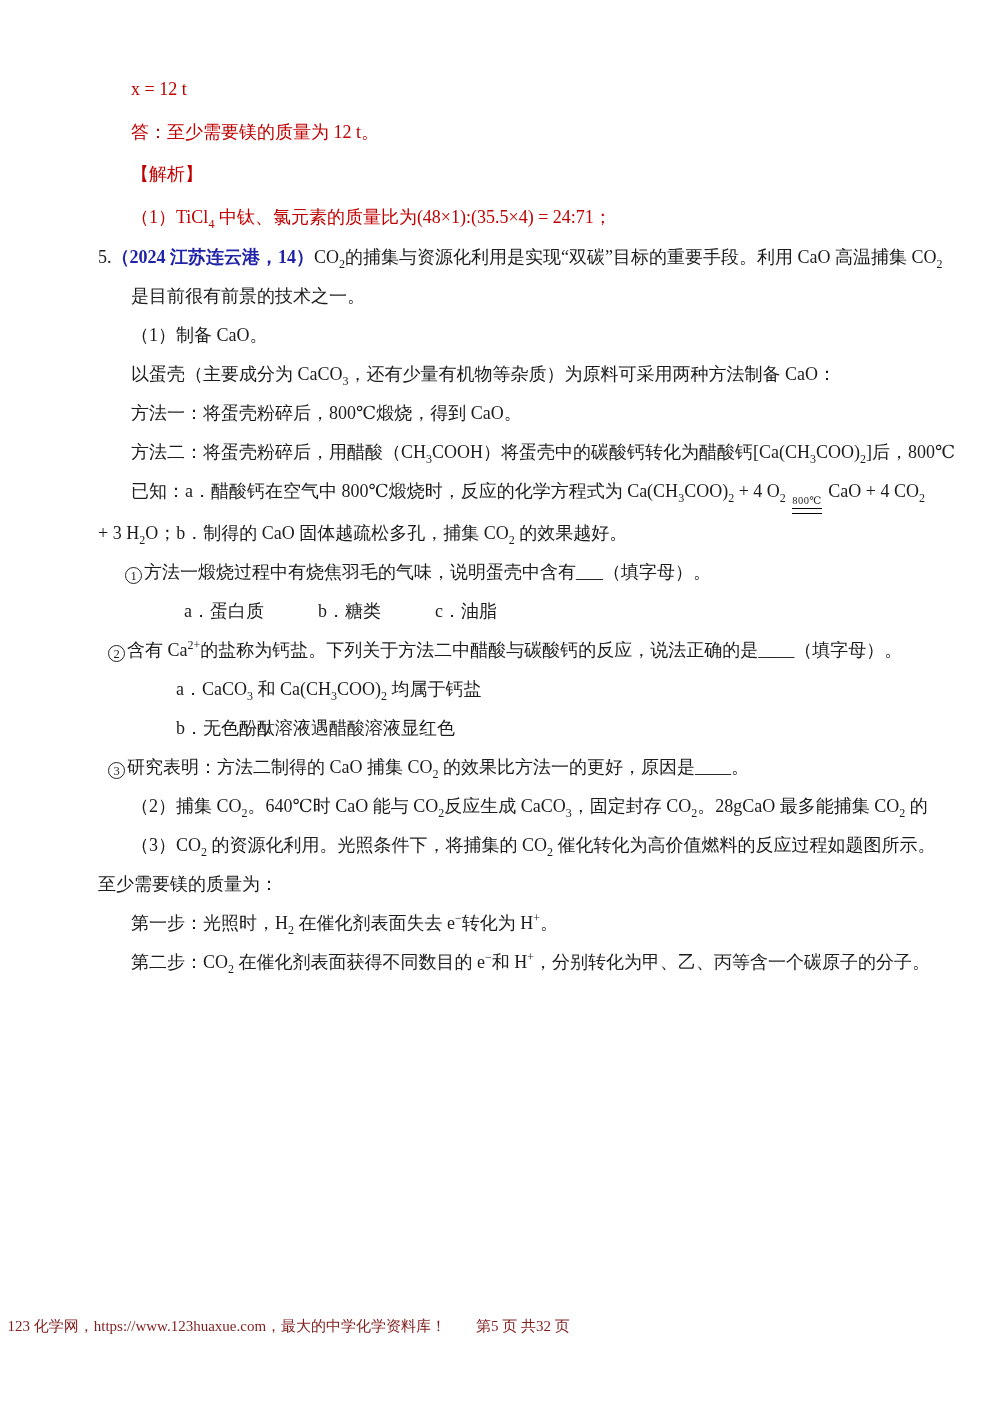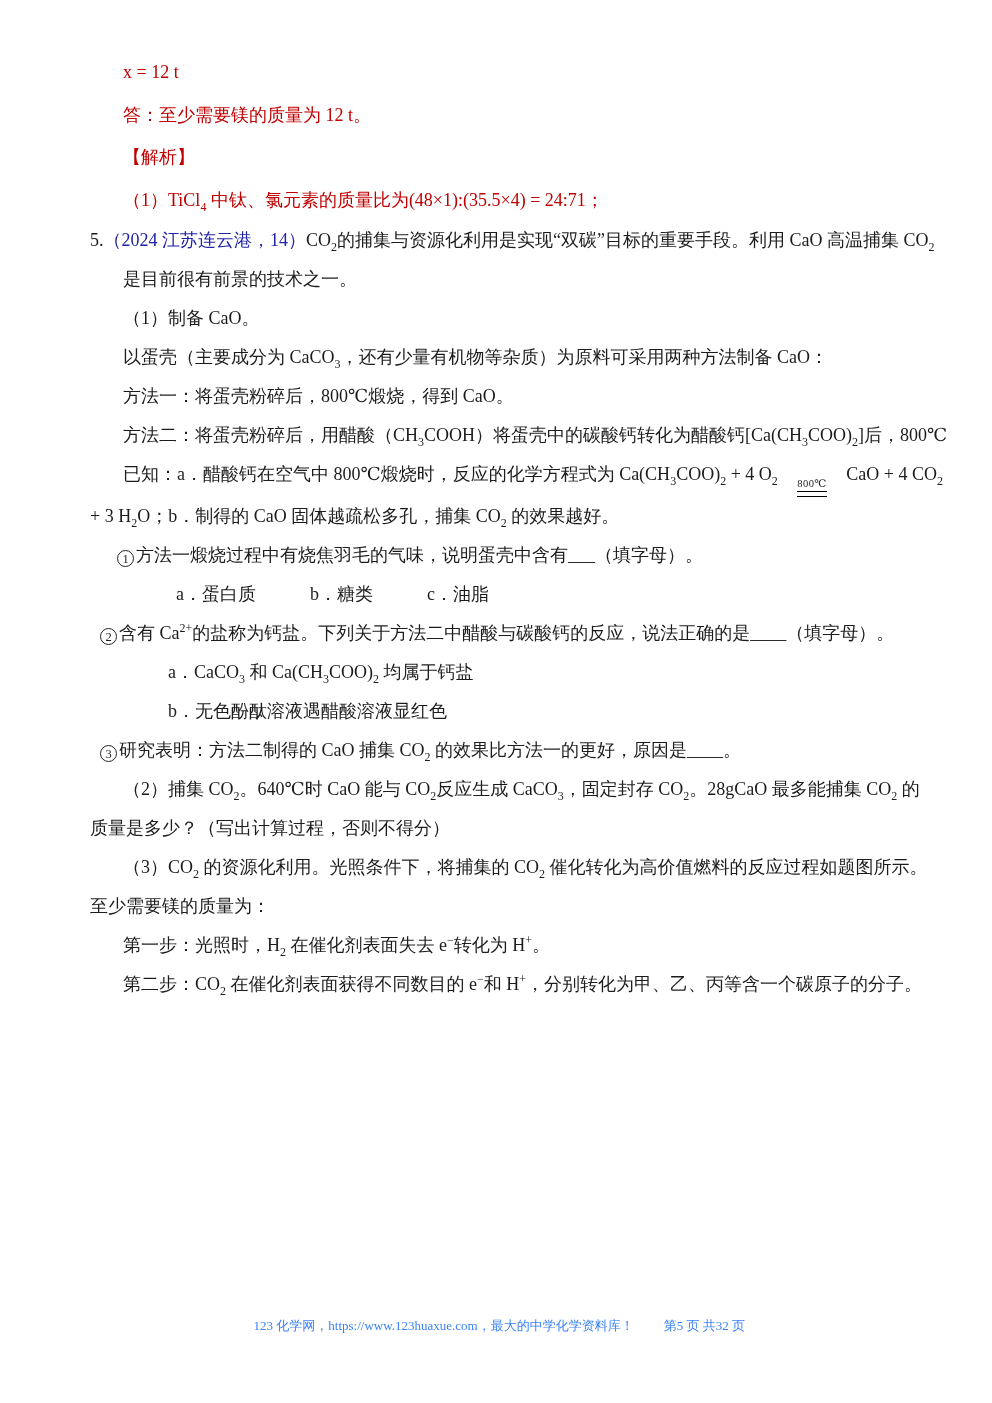--- a/index.html
+++ b/index.html
@@ -1,41 +1,41 @@
 <!DOCTYPE html>
 <html><head>
 <meta charset="utf-8">
 <style>
   html,body{margin:0;padding:0;}
   body{
     width:992px;height:1403px;background:#ffffff;overflow:hidden;position:relative;
     font-family:"Liberation Serif","DejaVu Serif",serif;color:#1c1c1c;
   }
-  #doc{position:absolute;top:0;left:0;width:948px;box-sizing:border-box;padding:51px 88px 0 90px;}
+  #doc{position:absolute;top:0;left:8px;width:948px;box-sizing:border-box;padding:68px 88px 0 90px;}
   .line{margin:0;font-size:18px;line-height:39px;white-space:pre;}
   .line.red{color:#c00000;line-height:42.5px;}
-  .blue{color:#2023a8;font-weight:normal;}
+  .blue{color:#2023a8;font-weight:bold;}
   .ind-1{padding-left:33px;}
   .ind-q1{padding-left:27px;}
   .ind-q{padding-left:10px;}
   .ind-opt{padding-left:78px;}
   .ind-opt1{padding-left:86px;}
   sub{font-size:12px;line-height:0;}
   sup{font-size:12px;line-height:0;}
   .circ{
     display:inline-block;width:17px;height:17px;border:1px solid #222;border-radius:50%;
     text-align:center;line-height:16px;font-size:12.5px;vertical-align:-2px;margin-right:2px;
     box-sizing:border-box;font-family:"Liberation Serif","DejaVu Serif",serif;
   }
-  .eqc{display:inline-block;text-align:center;vertical-align:-7px;margin:0 15px;}
+  .eqc{display:inline-block;text-align:center;vertical-align:-7px;margin:0 2px;}
   .eqc-t{display:block;font-size:10.5px;line-height:1;letter-spacing:.5px;}
   .eqc-l{display:block;height:4px;border-top:1.5px solid #000;border-bottom:1.5px solid #000;margin-top:1px;}
   .footer{
-    position:absolute;top:1296px;left:0;width:992px;text-align:center;
-    font-size:13px;line-height:20px;color:#3b82f6;white-space:pre;
+    position:absolute;top:1296px;left:0;width:992px;text-align:left;
+    font-size:15px;line-height:20px;color:#7f1d1d;white-space:pre;
   }
   .footer .pg{margin-left:30px;}
   .watermark{
     position:absolute;top:1440px;right:8px;font-size:16px;color:#000000;white-space:pre;
   }
 </style>
 </head>
 <body>
 
 <div id="doc">
@@ -51,21 +51,20 @@
     <p class="line ind-1"><span>方法二：将蛋壳粉碎后，用醋酸（CH<sub>3</sub>COOH）将蛋壳中的碳酸钙转化为醋酸钙[Ca(CH<sub>3</sub>COO)<sub>2</sub>]后，800℃</span></p>
     <p class="line ind-1"><span>已知：a．醋酸钙在空气中 800℃煅烧时，反应的化学方程式为 Ca(CH<sub>3</sub>COO)<sub>2</sub> + 4 O<sub>2</sub> <span class="eqc"><span class="eqc-t">800℃</span><span class="eqc-l"></span></span> CaO + 4 CO<sub>2</sub></span></p>
     <p class="line"><span>+ 3 H<sub>2</sub>O；b．制得的 CaO 固体越疏松多孔，捕集 CO<sub>2</sub> 的效果越好。</span></p>
     <p class="line ind-q1"><span><span class="circ">1</span>方法一煅烧过程中有烧焦羽毛的气味，说明蛋壳中含有___（填字母）。</span></p>
     <p class="line ind-opt1"><span>a．蛋白质　　　b．糖类　　　c．油脂</span></p>
     <p class="line ind-q"><span><span class="circ">2</span>含有 Ca<sup>2+</sup>的盐称为钙盐。下列关于方法二中醋酸与碳酸钙的反应，说法正确的是____（填字母）。</span></p>
     <p class="line ind-opt"><span>a．CaCO<sub>3</sub> 和 Ca(CH<sub>3</sub>COO)<sub>2</sub> 均属于钙盐</span></p>
     <p class="line ind-opt"><span>b．无色酚酞溶液遇醋酸溶液显红色</span></p>
     <p class="line ind-q"><span><span class="circ">3</span>研究表明：方法二制得的 CaO 捕集 CO<sub>2</sub> 的效果比方法一的更好，原因是____。</span></p>
     <p class="line ind-1"><span>（2）捕集 CO<sub>2</sub>。640℃时 CaO 能与 CO<sub>2</sub>反应生成 CaCO<sub>3</sub>，固定封存 CO<sub>2</sub>。28gCaO 最多能捕集 CO<sub>2</sub> 的</span></p>
-    <p class="line"><span>质量是多少？（写出计算过程，否则不得分）</span></p>
     <p class="line ind-1"><span>（3）CO<sub>2</sub> 的资源化利用。光照条件下，将捕集的 CO<sub>2</sub> 催化转化为高价值燃料的反应过程如题图所示。</span></p>
     <p class="line"><span>至少需要镁的质量为：</span></p>
     <p class="line ind-1"><span>第一步：光照时，H<sub>2</sub> 在催化剂表面失去 e<sup>−</sup>转化为 H<sup>+</sup>。</span></p>
     <p class="line ind-1"><span>第二步：CO<sub>2</sub> 在催化剂表面获得不同数目的 e<sup>−</sup>和 H<sup>+</sup>，分别转化为甲、乙、丙等含一个碳原子的分子。</span></p>
   </div>
 
 <div class="footer">
   <span>123 化学网，https://www.123huaxue.com，最大的中学化学资料库！</span><span class="pg">第5 页 共32 页</span>
 </div>
 

